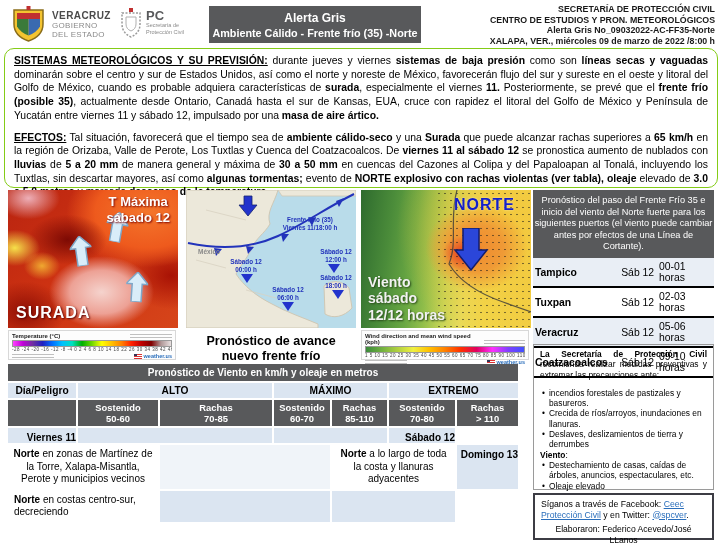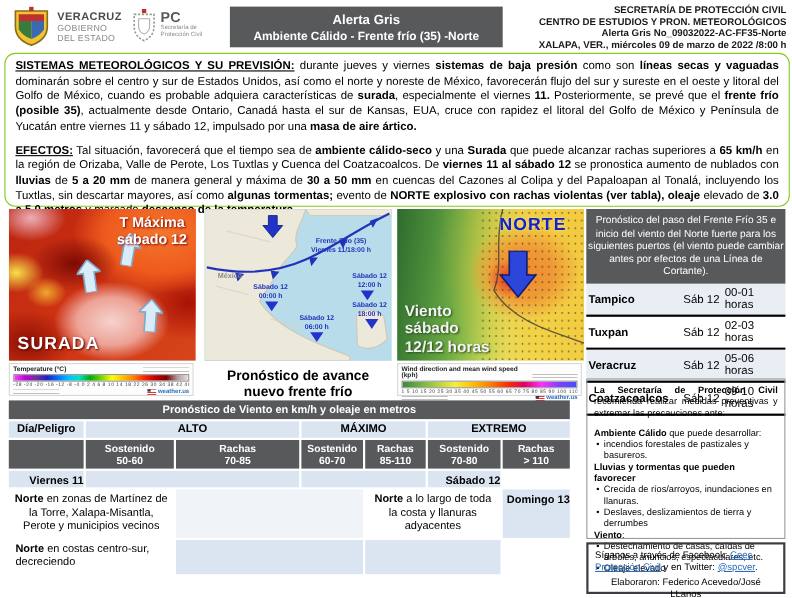--- a/index.html
+++ b/index.html
@@ -7,21 +7,21 @@
   .b{font-weight:bold}.u{text-decoration:underline}.lnk{color:#2a6ebb;text-decoration:underline}
   .pre{white-space:pre-line}
 
   
   .hdr-logo-text{position:absolute;left:52px;top:11px;line-height:9.5px;}
   .hdr-logo-text .l1{font-weight:bold;font-size:10px;color:#4a4a4a;letter-spacing:.4px;}
   .hdr-logo-text .l2,.hdr-logo-text .l3{font-size:8px;color:#8a8a8a;letter-spacing:.3px;}
   .pc-text{position:absolute;left:146px;top:13px;line-height:6px;}
   .pc-text .l1{font-weight:bold;font-size:13px;color:#58595b;}
   .pc-text .l2{font-size:5.5px;color:#8a8a8a;line-height:6.5px;margin-top:3px;}
-  .title-box{position:absolute;left:209px;top:6px;width:248px;height:37px;background:#58595b;color:#fff;text-align:center;display:flex;flex-direction:column;justify-content:center;gap:2px;}
+  .title-box{position:absolute;left:209px;top:6px;width:212px;height:37px;background:#58595b;color:#fff;text-align:center;display:flex;flex-direction:column;justify-content:center;gap:2px;}
   .title-box .t1{font-weight:bold;font-size:12px;}
   .title-box .t2{font-weight:bold;font-size:10.8px;}
   .hdr-right{position:absolute;right:5px;top:4px;text-align:right;font-weight:bold;font-size:8.8px;line-height:10.6px;color:#1a1a1a;}
 
   
   .para-box{position:absolute;left:4px;top:48px;width:694px;height:128px;border:1px solid #84cc16;border-radius:10px;padding:5px 9px;font-size:10.4px;line-height:13.7px;text-align:justify;}
   .para-box p{margin:0;}
   .para-box p + p{margin-top:8px;}
 
   
@@ -262,26 +262,24 @@
     </div>
     <div class="fp-row">
       <span class="port">Coatzacoalcos</span>
       <span class="day">Sáb 12</span>
       <span class="hours">09-10 horas</span>
     </div>
   </div>
 
   <div class="rec-box">
     <div class="intro"><span class="b">La Secretaría de Protección Civil</span><span> recomienda realizar medidas preventivas y extremar las precauciones ante:</span></div>
-    <div class="rec-head"><span class="b">Ambiente Cálido</span><span> que puede desarrollar:</span></div>
     <div class="rec-bullet">
         <span class="dot">•</span>
         <span>incendios forestales de pastizales y basureros.</span>
       </div>
-    <div class="rec-head"><span class="b">Lluvias y tormentas que pueden favorecer</span></div>
     <div class="rec-bullet">
         <span class="dot">•</span>
         <span>Crecida de ríos/arroyos, inundaciones en llanuras.</span>
       </div>
     <div class="rec-bullet">
         <span class="dot">•</span>
         <span>Deslaves, deslizamientos de tierra y derrumbes</span>
       </div>
     <div class="rec-head"><span class="b">Viento</span><span>:</span></div>
     <div class="rec-bullet">

